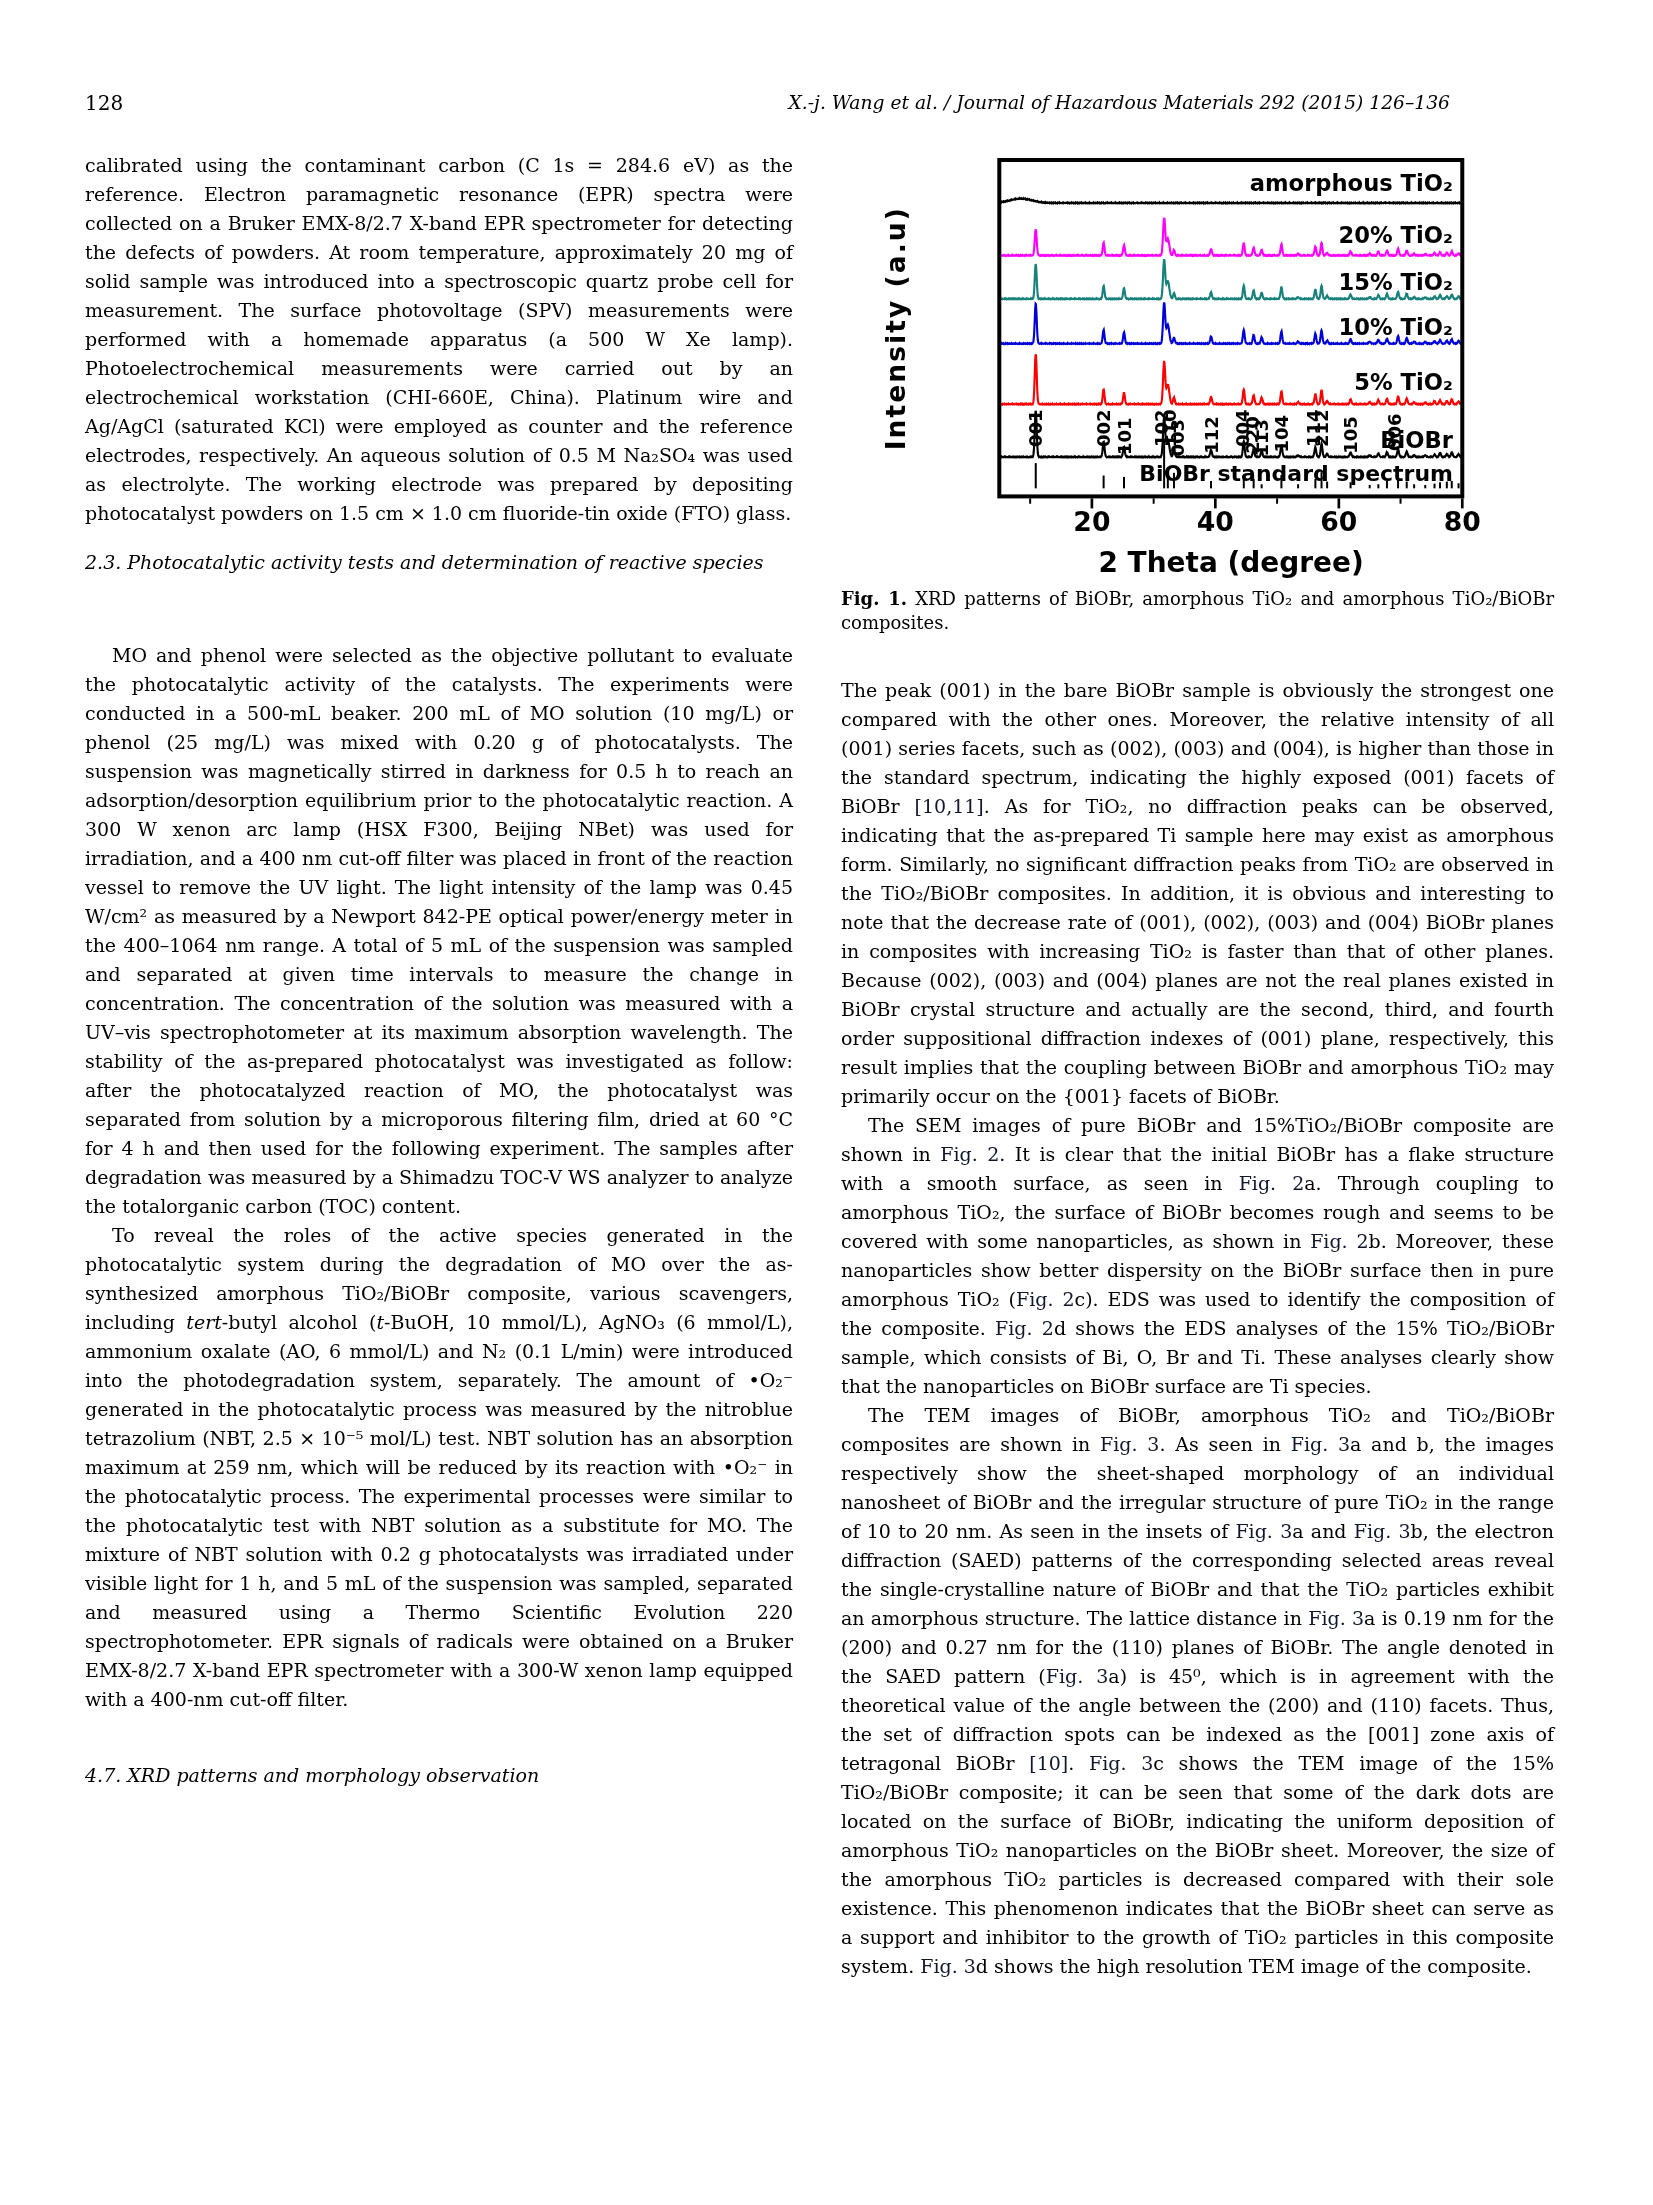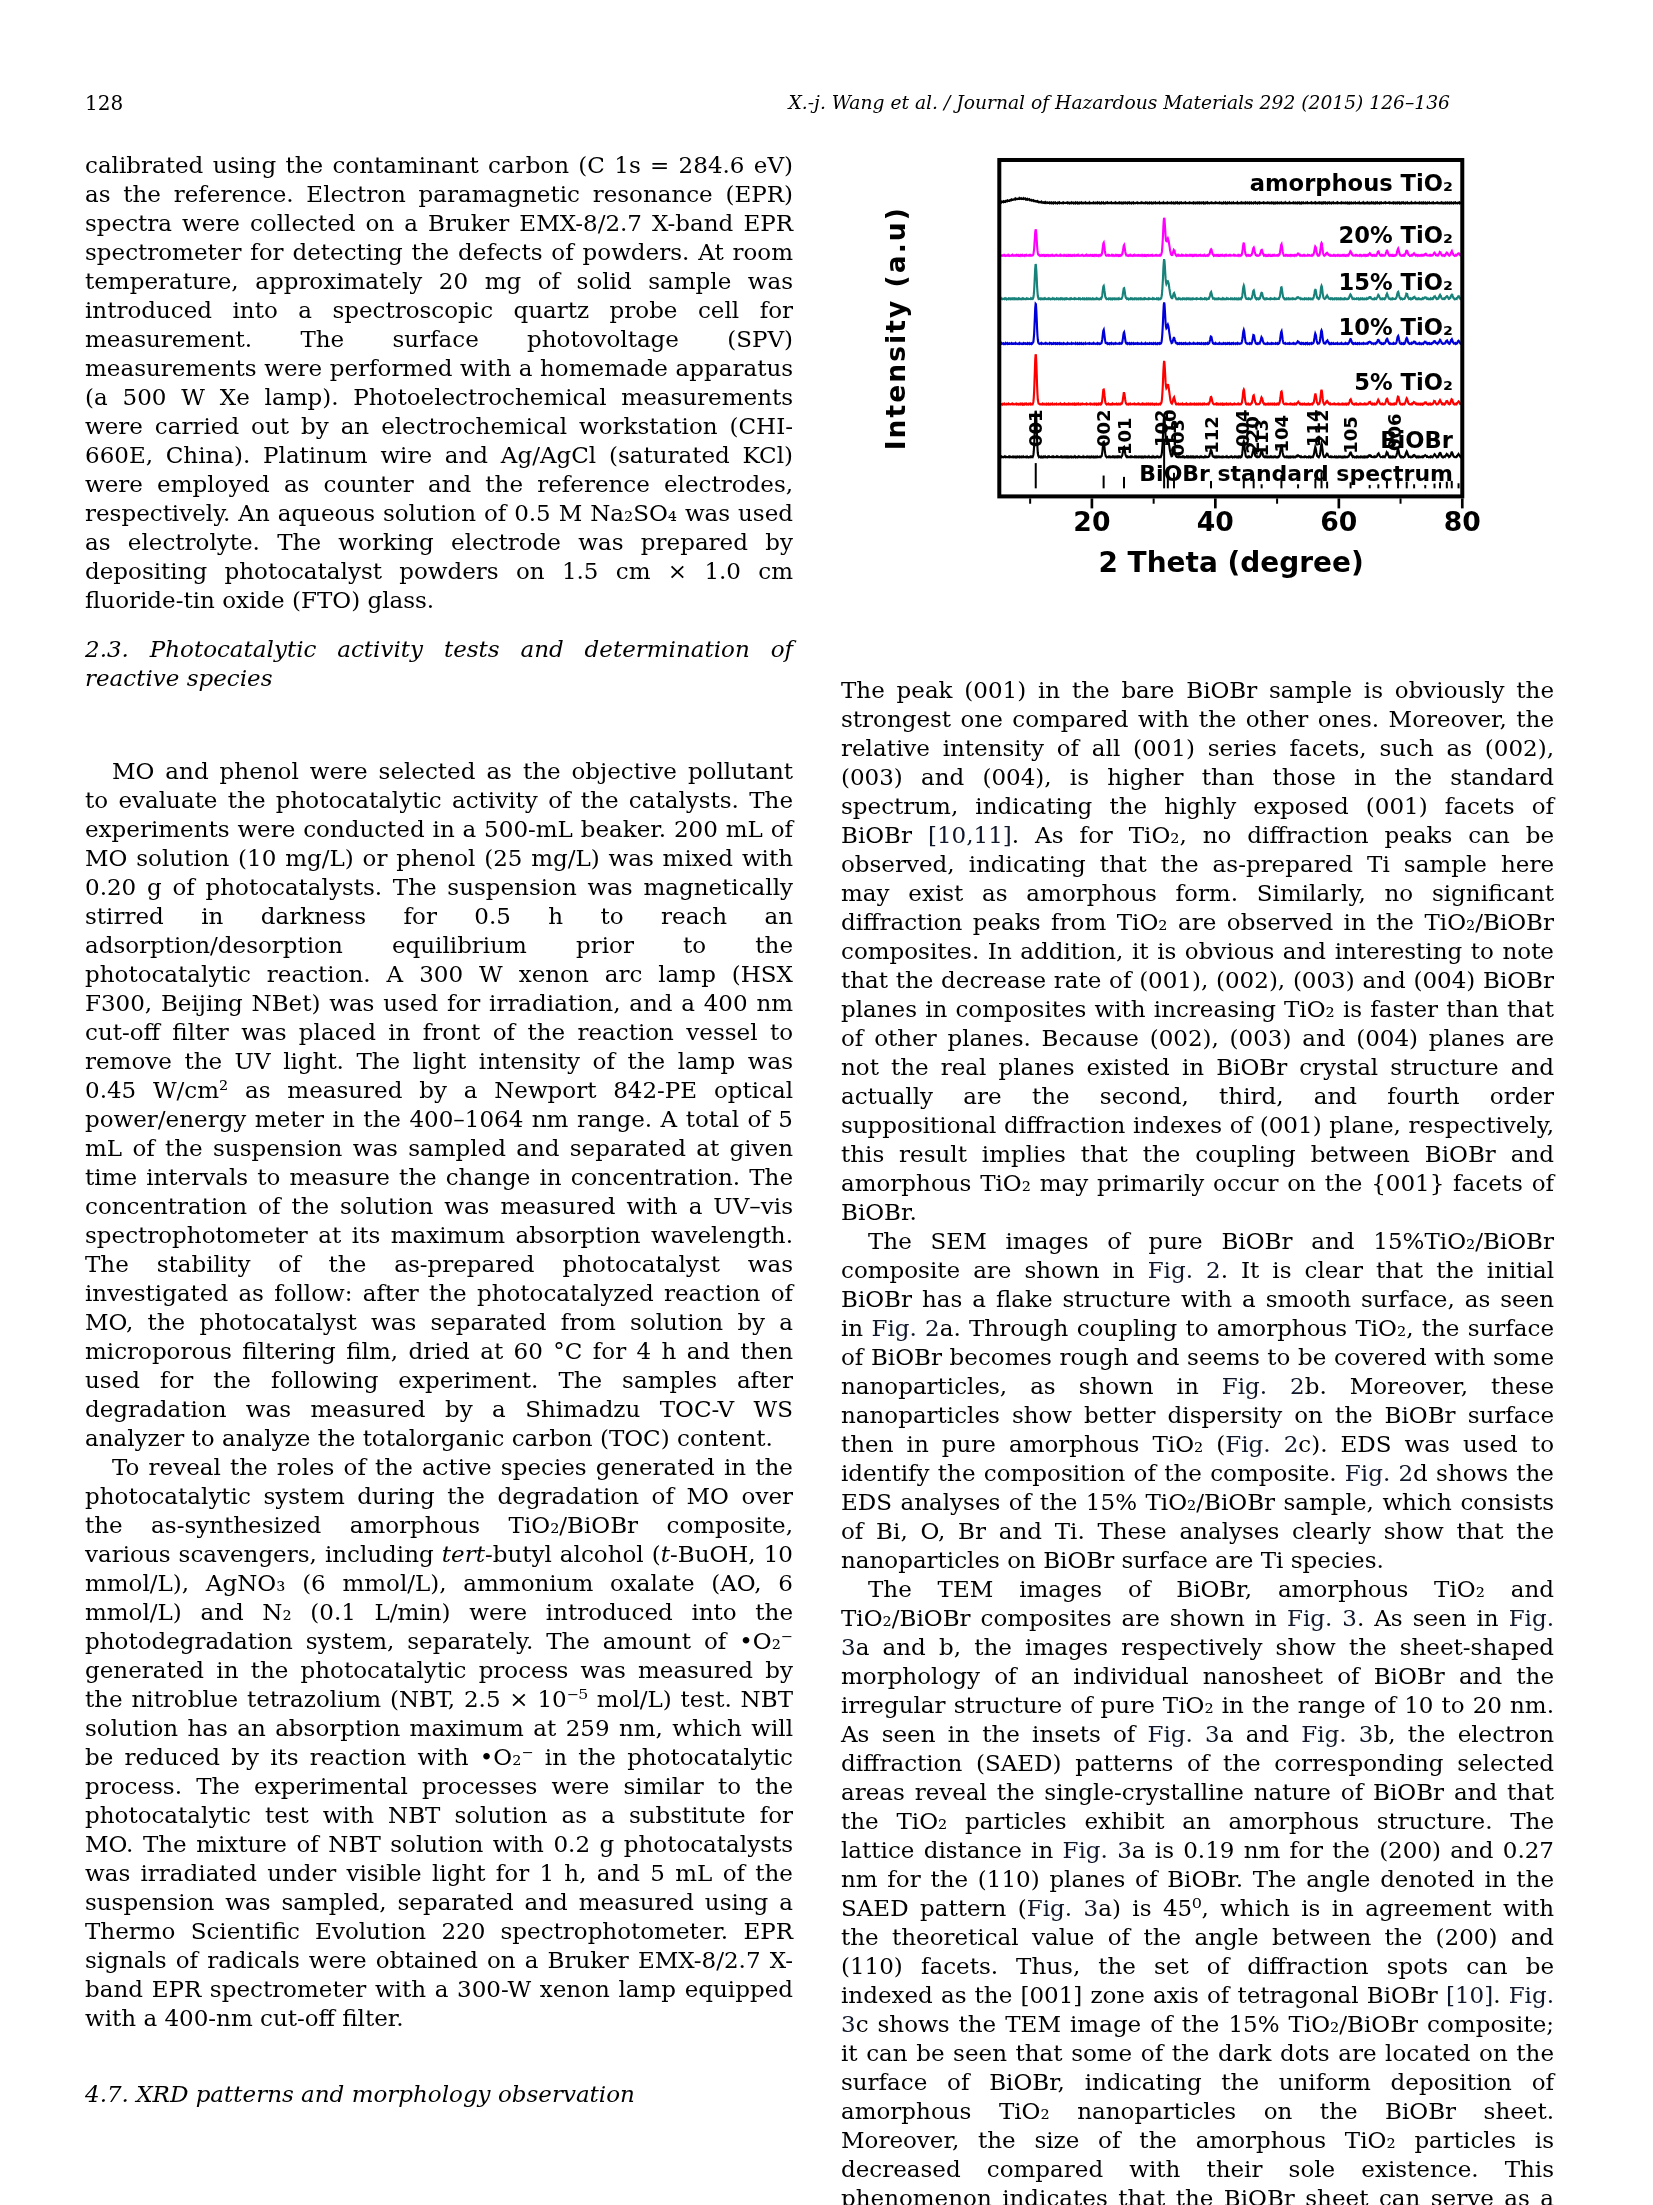--- a/index.html
+++ b/index.html
@@ -1,21 +1,21 @@
 <!DOCTYPE html>
 <html style="font-size:10.7px"><head>
 <meta charset="utf-8">
 <style>
   html,body{margin:0;padding:0;background:#ffffff;}
   #page{position:relative;width:1654px;height:2205px;background:#ffffff;overflow:hidden;
         font-family:"DejaVu Serif", serif;color:#000;}
   .pgnum{position:absolute;left:85px;top:91px;font-size:20px;}
   .rhead{position:absolute;left:0;top:92px;width:1450px;text-align:right;
          font-style:italic;font-size:18.7px;}
-  .col{position:absolute;text-align:justify;font-size:23px;line-height:29px;}
+  .col{position:absolute;text-align:justify;font-size:19px;line-height:29px;}
   #col-left{left:85px;top:151px;width:708px;}
   #col-right{left:841px;top:676px;width:713px;}
   p{margin:0;padding:0;}
   .ind{text-indent:27px;}
   .h23{margin-top:20px;font-style:italic;}
   .p2{margin-top:64px;}
   .h3{margin-top:81px;font-weight:bold;}
   .h31{margin-top:47px;font-style:italic;}
   .lnk{color:#0f172a;}
   .it{font-style:italic;}
@@ -110,20 +110,21 @@
         <line x1="880.0" y1="523" x2="880.0" y2="538" stroke="#000" stroke-width="4"></line>
         <text x="880.0" y="572" text-anchor="middle" font-size="40" font-weight="bold" fill="#000">80</text>
         <line x1="231.3" y1="523" x2="231.3" y2="531" stroke="#000" stroke-width="3"></line>
         <line x1="416.7" y1="523" x2="416.7" y2="531" stroke="#000" stroke-width="3"></line>
         <line x1="602.0" y1="523" x2="602.0" y2="531" stroke="#000" stroke-width="3"></line>
         <line x1="787.3" y1="523" x2="787.3" y2="531" stroke="#000" stroke-width="3"></line>
         <text x="533" y="634" text-anchor="middle" font-size="42" font-weight="bold" fill="#000">2 Theta (degree)</text>
         <text transform="translate(44,267.5) rotate(-90)" text-anchor="middle" font-size="40" font-weight="bold" letter-spacing="3" fill="#000">Intensity (a.u)</text>
       </svg>
   </div>
+  <div id="figcap"><span class="bd">Fig. 1.</span><span>  XRD patterns of BiOBr, amorphous TiO₂ and amorphous TiO₂/BiOBr composites.</span></div>
 
   <div id="col-right" class="col">
     <p><span>The peak (001) in the bare BiOBr sample is obviously the strongest one compared with the other ones. Moreover, the relative intensity of all (001) series facets, such as (002), (003) and (004), is higher than those in the standard spectrum, indicating the highly exposed (001) facets of BiOBr </span><span class="lnk">[10,11]</span><span>. As for TiO₂, no diffraction peaks can be observed, indicating that the as-prepared Ti sample here may exist as amorphous form. Similarly, no significant diffraction peaks from TiO₂ are observed in the TiO₂/BiOBr composites. In addition, it is obvious and interesting to note that the decrease rate of (001), (002), (003) and (004) BiOBr planes in composites with increasing TiO₂ is faster than that of other planes. Because (002), (003) and (004) planes are not the real planes existed in BiOBr crystal structure and actually are the second, third, and fourth order suppositional diffraction indexes of (001) plane, respectively, this result implies that the coupling between BiOBr and amorphous TiO₂ may primarily occur on the {001} facets of BiOBr.</span></p>
     <p class="ind"><span>The SEM images of pure BiOBr and 15%TiO₂/BiOBr composite are shown in </span><span class="lnk">Fig. 2</span><span>. It is clear that the initial BiOBr has a flake structure with a smooth surface, as seen in </span><span class="lnk">Fig. 2</span><span>a. Through coupling to amorphous TiO₂, the surface of BiOBr becomes rough and seems to be covered with some nanoparticles, as shown in </span><span class="lnk">Fig. 2</span><span>b. Moreover, these nanoparticles show better dispersity on the BiOBr surface then in pure amorphous TiO₂ (</span><span class="lnk">Fig. 2</span><span>c). EDS was used to identify the composition of the composite. </span><span class="lnk">Fig. 2</span><span>d shows the EDS analyses of the 15% TiO₂/BiOBr sample, which consists of Bi, O, Br and Ti. These analyses clearly show that the nanoparticles on BiOBr surface are Ti species.</span></p>
     <p class="ind"><span>The TEM images of BiOBr, amorphous TiO₂ and TiO₂/BiOBr composites are shown in </span><span class="lnk">Fig. 3</span><span>. As seen in </span><span class="lnk">Fig. 3</span><span>a and b, the images respectively show the sheet-shaped morphology of an individual nanosheet of BiOBr and the irregular structure of pure TiO₂ in the range of 10 to 20 nm. As seen in the insets of </span><span class="lnk">Fig. 3</span><span>a and </span><span class="lnk">Fig. 3</span><span>b, the electron diffraction (SAED) patterns of the corresponding selected areas reveal the single-crystalline nature of BiOBr and that the TiO₂ particles exhibit an amorphous structure. The lattice distance in </span><span class="lnk">Fig. 3</span><span>a is 0.19 nm for the (200) and 0.27 nm for the (110) planes of BiOBr. The angle denoted in the SAED pattern (</span><span class="lnk">Fig. 3</span><span>a) is 45⁰, which is in agreement with the theoretical value of the angle between the (200) and (110) facets. Thus, the set of diffraction spots can be indexed as the [001] zone axis of tetragonal BiOBr </span><span class="lnk">[10]</span><span>. </span><span class="lnk">Fig. 3</span><span>c shows the TEM image of the 15% TiO₂/BiOBr composite; it can be seen that some of the dark dots are located on the surface of BiOBr, indicating the uniform deposition of amorphous TiO₂ nanoparticles on the BiOBr sheet. Moreover, the size of the amorphous TiO₂ particles is decreased compared with their sole existence. This phenomenon indicates that the BiOBr sheet can serve as a support and inhibitor to the growth of TiO₂ particles in this composite system. </span><span class="lnk">Fig. 3</span><span>d shows the high resolution TEM image of the composite.</span></p>
   </div>
 
 </div>
 
 

